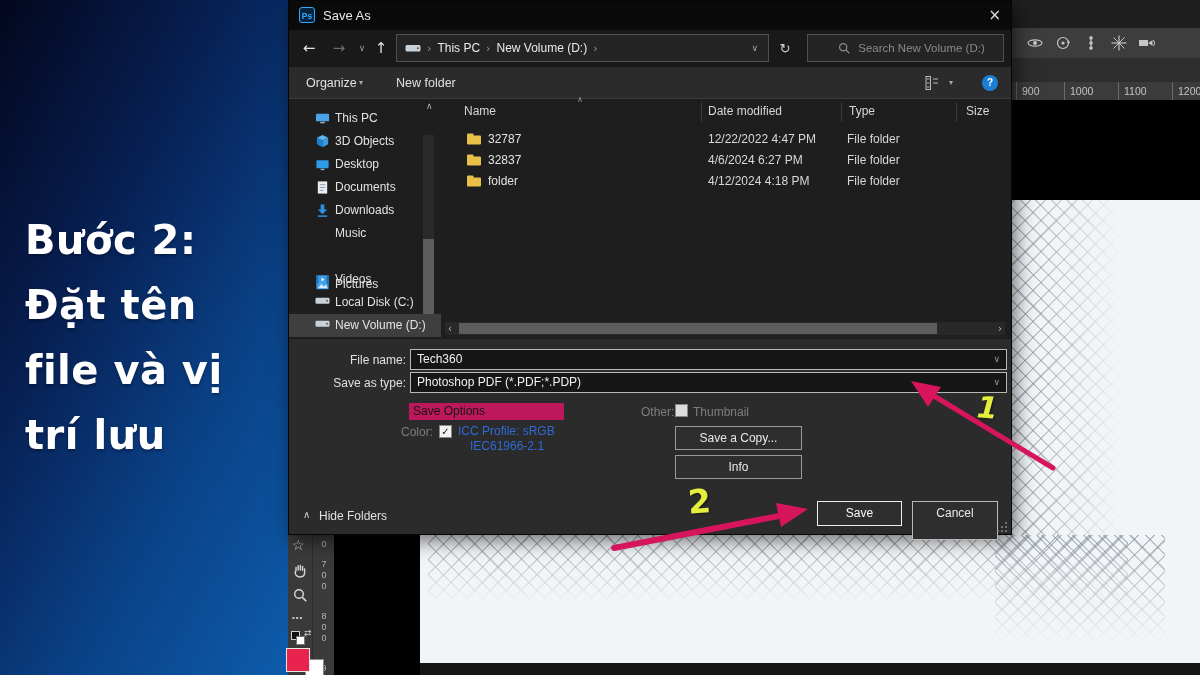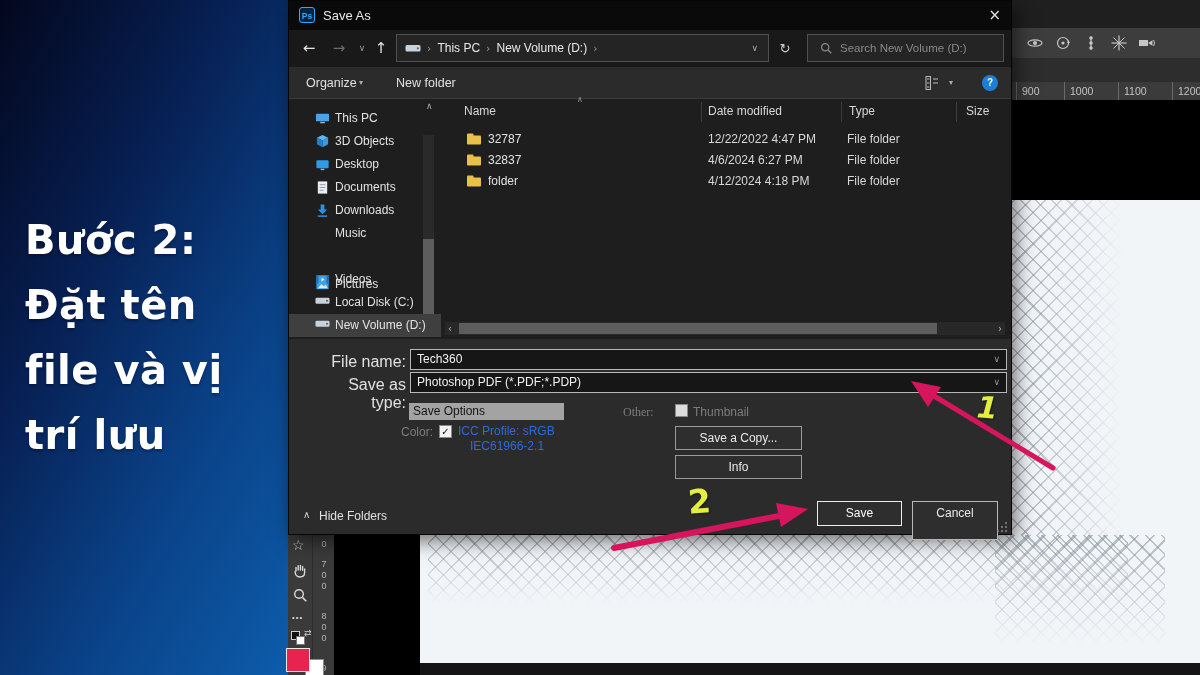--- a/index.html
+++ b/index.html
@@ -55,21 +55,21 @@
   .cmdbar{position:absolute;left:0;top:66px;right:0;height:32px;background:#2b2b2b;
     border-bottom:1px solid #3a3a3a;color:#e0e0e0;font-size:12.5px;box-sizing:border-box;}
   .content{position:absolute;left:0;top:98px;right:0;height:240px;background:#1e1e1e;}
   .side-item{position:absolute;left:0;width:152px;height:23px;line-height:23px;font-size:12px;
     color:#e2e2e2;white-space:nowrap;overflow:hidden;}
   .side-item .ic{position:absolute;left:26px;top:4px;}
   .side-item .lb{position:absolute;left:46px;}
   .colsep{position:absolute;top:3px;width:1px;height:20px;background:#3c3c3c;}
   .hdr{position:absolute;top:0;height:25px;line-height:25px;font-size:12px;color:#d6d6d6;}
   .frow-txt{font-size:12px;color:#e2e2e2;}
-  .fieldlbl{position:absolute;width:90px;text-align:right;font-size:16px;color:#e0e0e0;}
+  .fieldlbl{position:absolute;width:90px;text-align:right;font-size:12px;color:#e0e0e0;}
   .fieldbox{position:absolute;height:21px;background:#161616;border:1px solid #b8b8b8;
     box-sizing:border-box;color:#f0f0f0;font-size:12px;line-height:19px;padding-left:6px;}
   .boxchev{position:absolute;right:6px;top:0;color:#999;font-size:9px;line-height:19px;}
   .btn{position:absolute;background:#2e2e2e;border:1px solid #9a9a9a;box-sizing:border-box;
     color:#e8e8e8;font-size:12px;text-align:center;}
   .checkbox{position:absolute;width:13px;height:13px;background:#f2f2f2;border:1px solid #888;
     box-sizing:border-box;text-align:center;line-height:11px;font-size:10px;color:#111;}
   .graylbl{position:absolute;font-size:12px;color:#7d7d7d;}
   .icc{position:absolute;font-size:12px;color:var(--icc-text,#2e6bd6);}
   
@@ -188,21 +188,21 @@
           <circle cx="12.8" cy="5.2" r="1" fill="#4a5560"></circle>
           </svg>
         <span class="csep g">›</span>
         <span class="crumb">This PC</span>
         <span class="csep g">›</span>
         <span class="crumb">New Volume (D:)</span>
         <span class="csep g">›</span>
         <span class="abs g" style="right:10px;font-size:9px;color:#aaa;">∨</span>
       </div>
       <span class="navglyph g" style="left:486px;font-size:13px;color:#cccccc;">↻</span>
-      <div class="search" style="left:518px;width:197px;">
+      <div class="search" style="left:518px;width:197px;justify-content:center;">
         <svg width="13" height="13" viewBox="0 0 15 15" style="margin:0 7px 0 12px;">
           <circle cx="6" cy="6" r="4.2" fill="none" stroke="#8a8a8a" stroke-width="1.4"></circle>
           <line x1="9.2" y1="9.2" x2="13" y2="13" stroke="#8a8a8a" stroke-width="1.4"></line>
           </svg>
         <span style="font-size:11.5px;color:#8a8a8a;">Search New Volume (D:)</span>
       </div>
     </div>
 
     <div class="cmdbar">
       <span class="abs" style="left:17px;top:0;line-height:32px;">Organize</span>
@@ -352,26 +352,26 @@
     <div class="fieldbox" style="left:121px;top:348px;width:597px;">
       <span>Tech360</span>
       <span class="boxchev g">∨</span>
     </div>
     <span class="fieldlbl" style="left:27px;top:375px;">Save as type:</span>
     <div class="fieldbox" style="left:121px;top:371px;width:597px;">
       <span>Photoshop PDF (*.PDF;*.PDP)</span>
       <span class="boxchev g">∨</span>
     </div>
 
-    <div class="abs" style="left:120px;top:402px;width:155px;height:17px;background:#a3a3a3;color:#141414;font-size:12px;line-height:17px;padding-left:4px;box-sizing:border-box;">Save Options</div>
+    <div class="abs" style="left:120px;top:402px;width:155px;height:17px;background:#be185d;color:#141414;font-size:12px;line-height:17px;padding-left:4px;box-sizing:border-box;">Save Options</div>
     <span class="graylbl" style="left:108px;top:424px;width:36px;text-align:right;">Color:</span>
     <div class="checkbox g" style="left:150px;top:424px;">✓</div>
     <span class="icc" style="left:169px;top:423px;">ICC Profile: sRGB</span>
     <span class="icc" style="left:181px;top:438px;">IEC61966-2.1</span>
-    <span class="graylbl" style="left:334px;top:404px;font-family:Liberation Serif, serif;">Other:</span>
+    <span class="graylbl" style="left:352px;top:404px;">Other:</span>
     <div class="checkbox" style="left:386px;top:403px;background:#dcdcdc;"></div>
     <span class="graylbl" style="left:404px;top:404px;">Thumbnail</span>
     <div class="btn" style="left:386px;top:425px;width:127px;height:24px;line-height:22px;">Save a Copy...</div>
     <div class="btn" style="left:386px;top:454px;width:127px;height:24px;line-height:22px;">Info</div>
 
     <span class="abs g" style="left:14px;top:508px;font-size:10px;color:#cfcfcf;">∧</span>
     <span class="abs" style="left:30px;top:508px;font-size:12px;color:#e0e0e0;">Hide Folders</span>
     <div class="btn" style="left:528px;top:500px;width:85px;height:25px;line-height:23px;border:1px solid #ededed;color:#fafafa;">Save</div>
     <div class="btn" style="left:623px;top:500px;width:86px;height:39px;line-height:23px;border:1px solid #b8b8b8;">Cancel</div>
     <svg class="abs" style="left:708px;top:520px;" width="11" height="11" viewBox="0 0 11 11">

